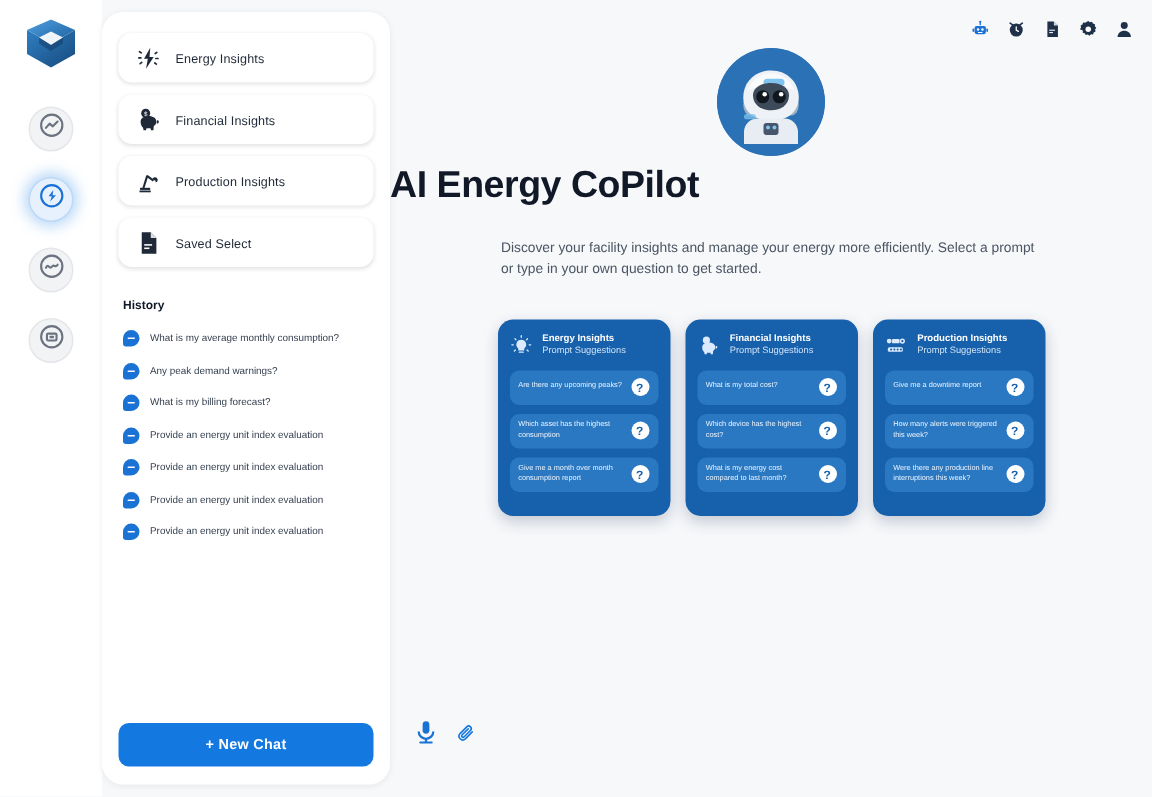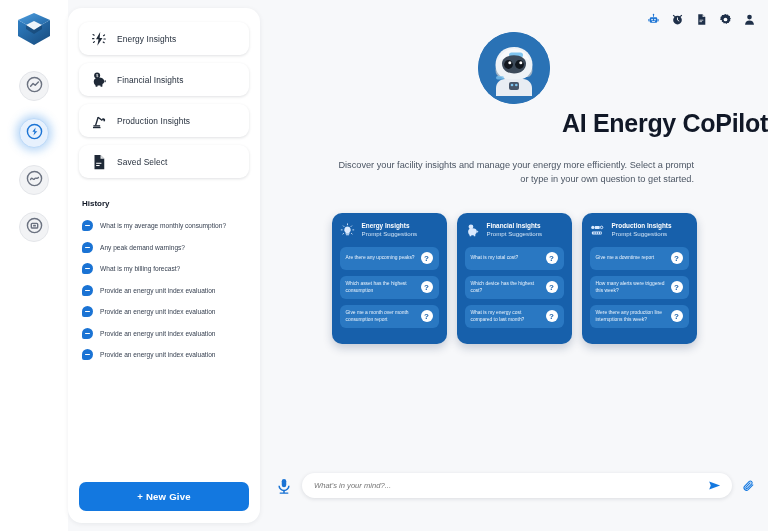--- a/index.html
+++ b/index.html
@@ -73,21 +73,21 @@
     border: none; letter-spacing: .2px;
   }
 
   
   .main { flex: 1 1 auto; position: relative; display: flex; flex-direction: column; }
   .topbar { height: 30px; display: flex; align-items: center; justify-content: flex-end; gap: 11px; padding: 8px 12px 0 0; }
   .topbar .ticon { color: #1f3049; display: flex; align-items: center; }
   .topbar .ticon svg { width: 13px; height: 13px; }
   .topbar .ticon.active { color: #1a73d4; }
 
-  .hero { text-align: right; margin-top: 2px; }
+  .hero { text-align: left; margin-top: 2px; }
   .avatar {
     width: 72px; height: 72px; border-radius: 50%;
     margin: 0 auto 5px auto; background: #2a72b5;
     display: flex; align-items: flex-end; justify-content: center;
     overflow: hidden; position: relative;
   }
   .hero h1 { font-size: 25px; font-weight: 700; color: #111827; letter-spacing: -.3px; }
   .hero p { font-size: 9.2px; color: #4b5563; line-height: 1.55; max-width: 360px; margin: 20px auto 0 auto; }
 
   
@@ -300,21 +300,21 @@
         <span class="t">Provide an energy unit index evaluation</span>
       </div>
       <div class="hist-item">
         <span class="bubble">
             <i></i>
           </span>
         <span class="t">Provide an energy unit index evaluation</span>
       </div>
     </div>
 
-    <button class="newchat">+ New Give</button>
+    <button class="newchat">+ New Chat</button>
   </div>
 
   <div class="main">
 
     <div class="topbar">
       <span class="ticon active">
         <svg viewBox="0 0 24 24" fill="currentColor">
           <rect x="5" y="8" width="14" height="10" rx="2.5"></rect>
           <rect x="11.2" y="3.5" width="1.6" height="3.5"></rect>
             <circle cx="12" cy="3" r="1.4"></circle>
@@ -492,28 +492,20 @@
 
     <div class="composer">
       <span class="mic">
         <svg viewBox="0 0 24 24" fill="currentColor">
           <rect x="9" y="2.5" width="6" height="11" rx="3"></rect>
           <path d="M5.5 11.5 a6.5 6.5 0 0 0 13 0" fill="none" stroke="currentColor" stroke-width="2"></path>
           <rect x="11" y="17.5" width="2" height="4"></rect>
           <rect x="6" y="20.5" width="12" height="1.8" rx=".9"></rect>
         </svg>
       </span>
-      <div class="inputbox">
-        <input type="text" placeholder="What's in your mind?..." style="">
-        <span class="send">
-          <svg viewBox="0 0 24 24" fill="currentColor">
-              <path d="M3.5 5.5 L21 12 L3.5 18.5 L6 12z"></path>
-            </svg>
-        </span>
-      </div>
       <span class="clip">
         <svg viewBox="0 0 24 24" fill="none" stroke="currentColor" stroke-width="2" stroke-linecap="round">
           <path d="M20 11 L11.5 19.5 a4.6 4.6 0 0 1-6.5-6.5 L13.5 4.5 a3.2 3.2 0 0 1 4.5 4.5 L9.8 17.2 a1.7 1.7 0 0 1-2.4-2.4 L15 7.2"></path>
         </svg>
       </span>
     </div>
 
   </div>
 </div>
 

